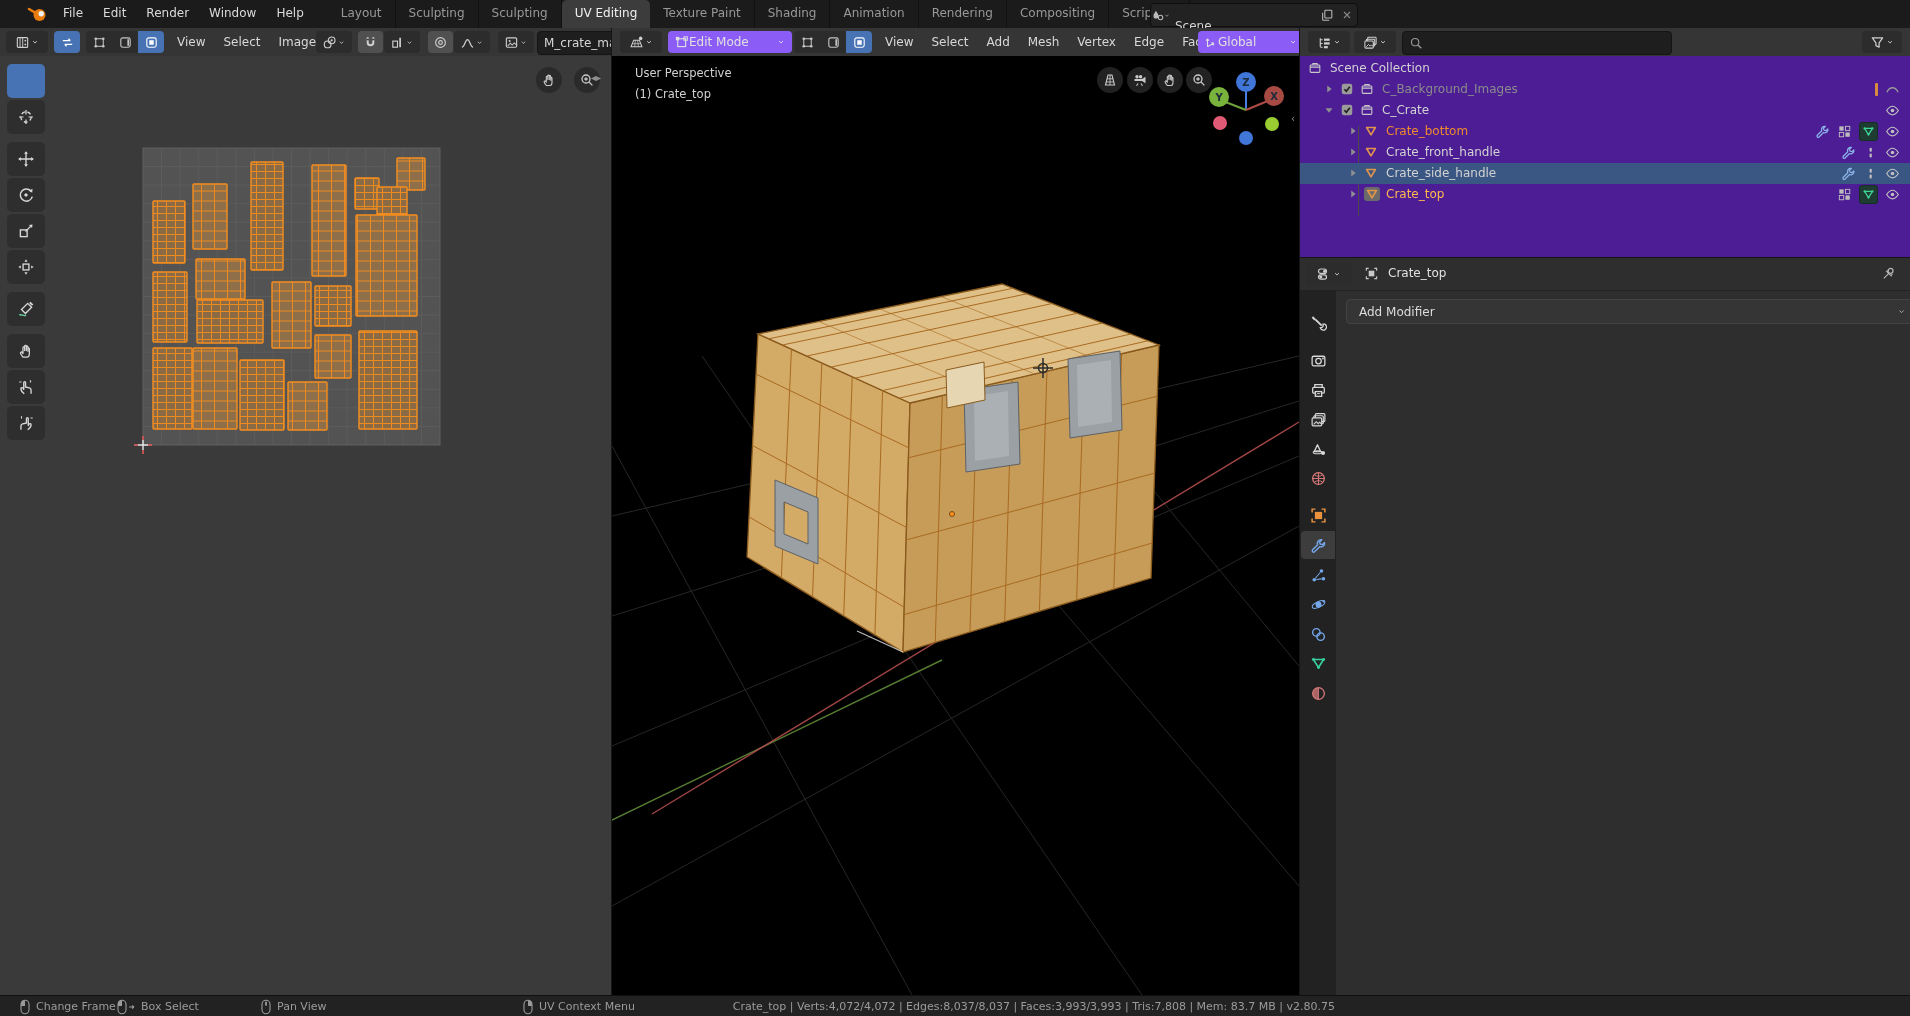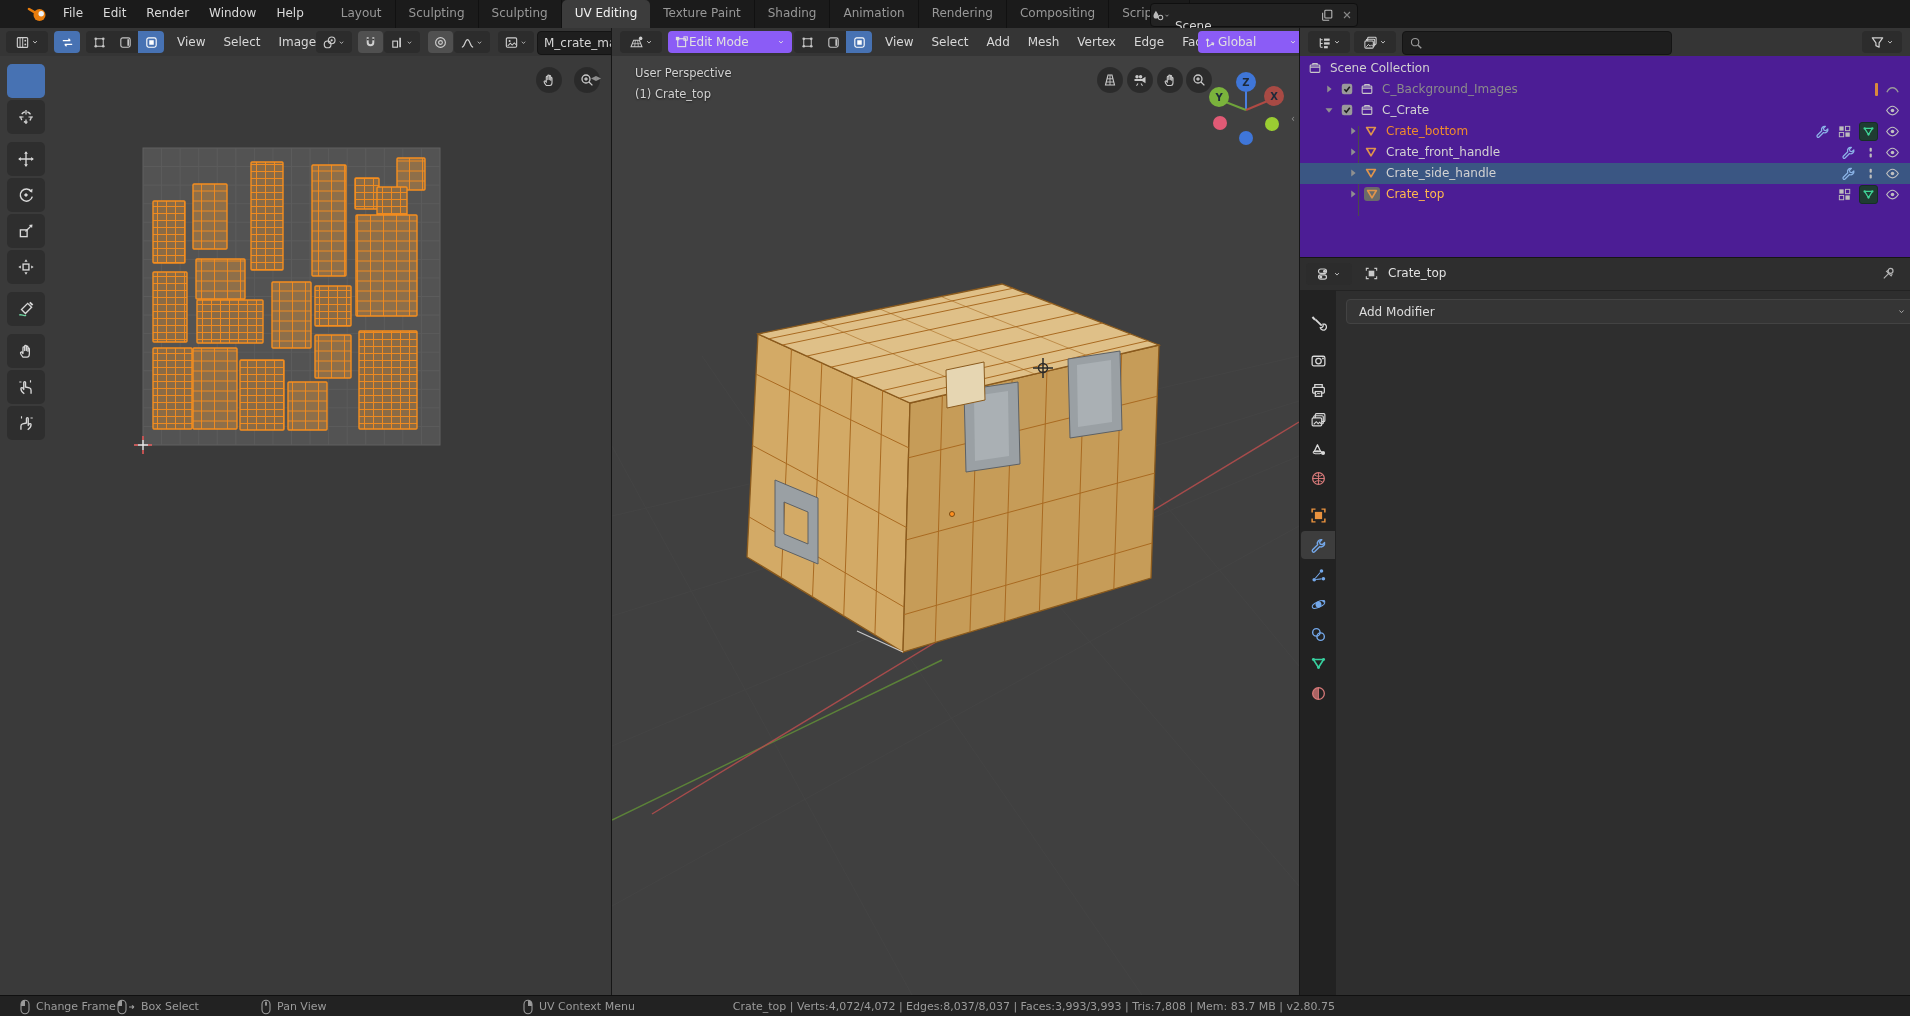--- a/index.html
+++ b/index.html
@@ -45,21 +45,21 @@
   
   .uveditor{position:absolute;left:0;top:56px;width:611px;height:939px;background:#3a3a3a;}
   .toolbtn{position:absolute;left:7px;width:38px;height:34px;background:#2e2e2e;border-radius:5px;
            display:flex;align-items:center;justify-content:center;color:#d8d8d8;}
   .toolbtn.active{background:#4772b3;color:#fff;}
   .cornerbtn{position:absolute;width:26px;height:26px;border-radius:50%;background:rgba(40,40,40,.85);
              display:flex;align-items:center;justify-content:center;color:#c9c9c9;}
   .splitchev{position:absolute;color:#8f8f8f;font-size:10px;line-height:10px;}
 
   
-  .vp{position:absolute;left:612px;top:56px;width:687px;height:939px;background:#404040;}
+  .vp{position:absolute;left:612px;top:56px;width:687px;height:939px;background:#000000;}
   .vp-overlay{position:absolute;left:23px;font-size:11.5px;color:#d2d2d2;text-shadow:0 1px 2px rgba(0,0,0,.6);}
 
   
   .outliner{position:absolute;left:1300px;top:56px;width:610px;height:201px;background:#4c1d95;overflow:hidden;}
   .olrow{position:absolute;left:0;width:610px;height:21px;font-size:12px;display:flex;align-items:center;}
   .olrow.sel{background:#3a5683;}
   .olrow .rgt{position:absolute;right:10px;display:flex;align-items:center;gap:7px;}
   .editbtn{width:17px;height:17px;border-radius:3px;background:#1f3c32;border:1px solid #143025;
            display:flex;align-items:center;justify-content:center;color:#3fd598;}
 

